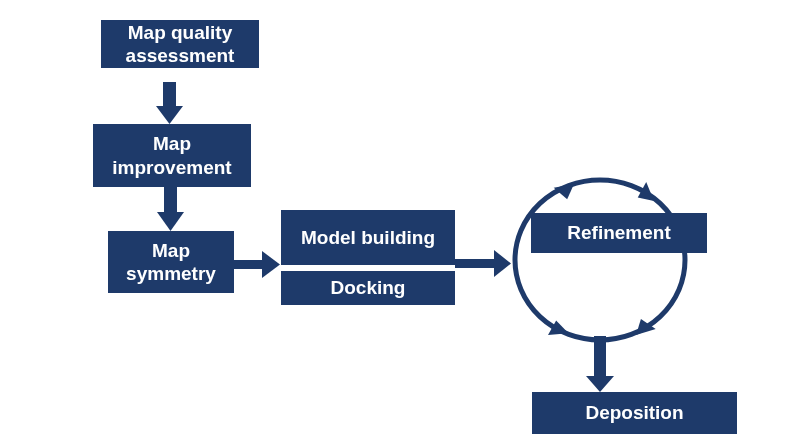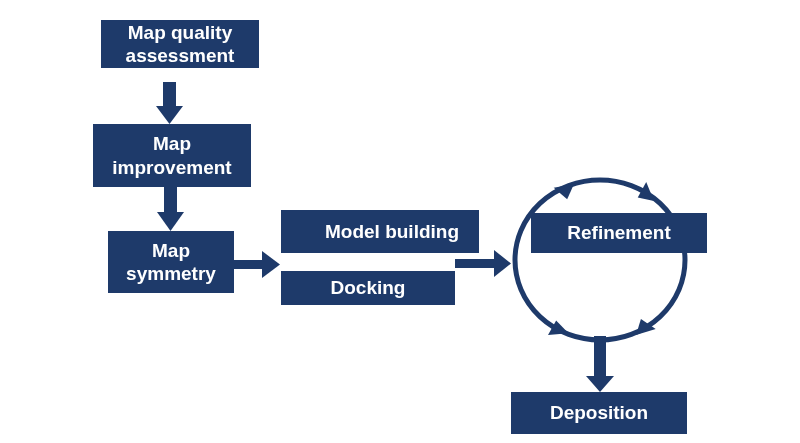--- a/index.html
+++ b/index.html
@@ -77,22 +77,22 @@
 
   <div class="node" style="left:101px; top:20px;  width:158px; height:48px;">Map quality
 assessment</div>
 
   <div class="node" style="left:93px;  top:124px; width:158px; height:63px;">Map
 improvement</div>
 
   <div class="node" style="left:108px; top:231px; width:126px; height:62px;">Map
 symmetry</div>
 
-  <div class="node" style="left:281px; top:210px; width:174px; height:43px;padding-left:24px;">Model building</div>
+  <div class="node" style="left:281px; top:210px; width:174px; height:55px;">Model building</div>
 
   <div class="node" style="left:281px; top:271px; width:174px; height:34px;">Docking</div>
 
   <div class="node" style="left:511px; top:213px; width:176px; height:40px;margin-left:20px;">Refinement</div>
 
 
-  <div class="node" style="left:511px; top:392px; width:176px; height:42px;">Deposition</div>
+  <div class="node" style="left:532px; top:392px; width:205px; height:42px;">Deposition</div>
 
 </div>
 
 </body></html>

